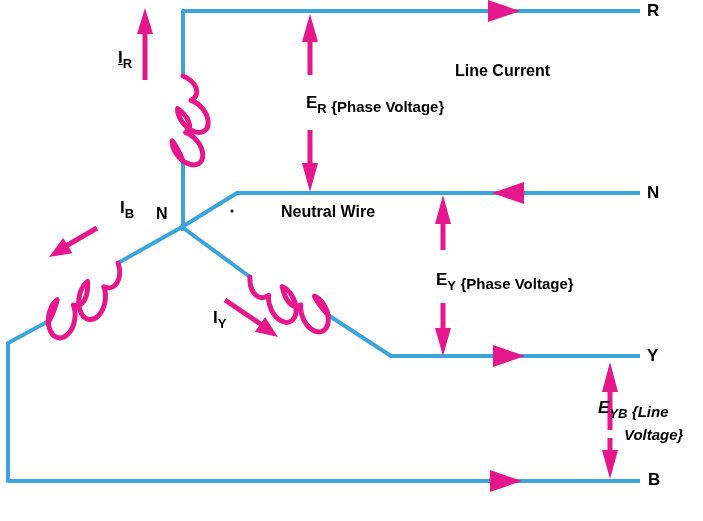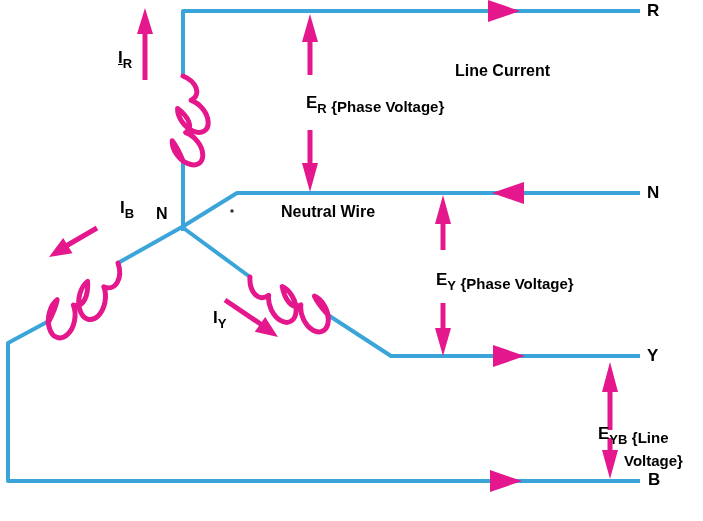--- a/index.html
+++ b/index.html
@@ -100,21 +100,21 @@
   </div>
 
   <div class="lbl" style="left:213px;top:308px;">
     <span class="sym">I</span><span class="sub">Y</span>
   </div>
 
   <div class="lbl" style="left:436px;top:270px;">
     <span class="sym">E</span><span class="sub">Y</span>&nbsp;<span class="note">{Phase Voltage}</span>
   </div>
 
-  <div class="lbl" style="left:598px;top:424px;">
+  <div class="lbl" style="left:598px;top:398px;font-style:italic;">
     <div>
       <span class="sym">E</span><span class="sub">YB</span>&nbsp;<span class="note">{Line</span>
     </div>
     <div class="note" style="padding-left:26px;top:8px;text-align:center;">Voltage}</div>
   </div>
 
   <div class="lbl term" style="left:647px;top:1px;"><span>R</span></div>
   <div class="lbl term" style="left:647px;top:183px;"><span>N</span></div>
   <div class="lbl term" style="left:647px;top:346px;"><span>Y</span></div>
   <div class="lbl term" style="left:648px;top:470px;"><span>B</span></div>

